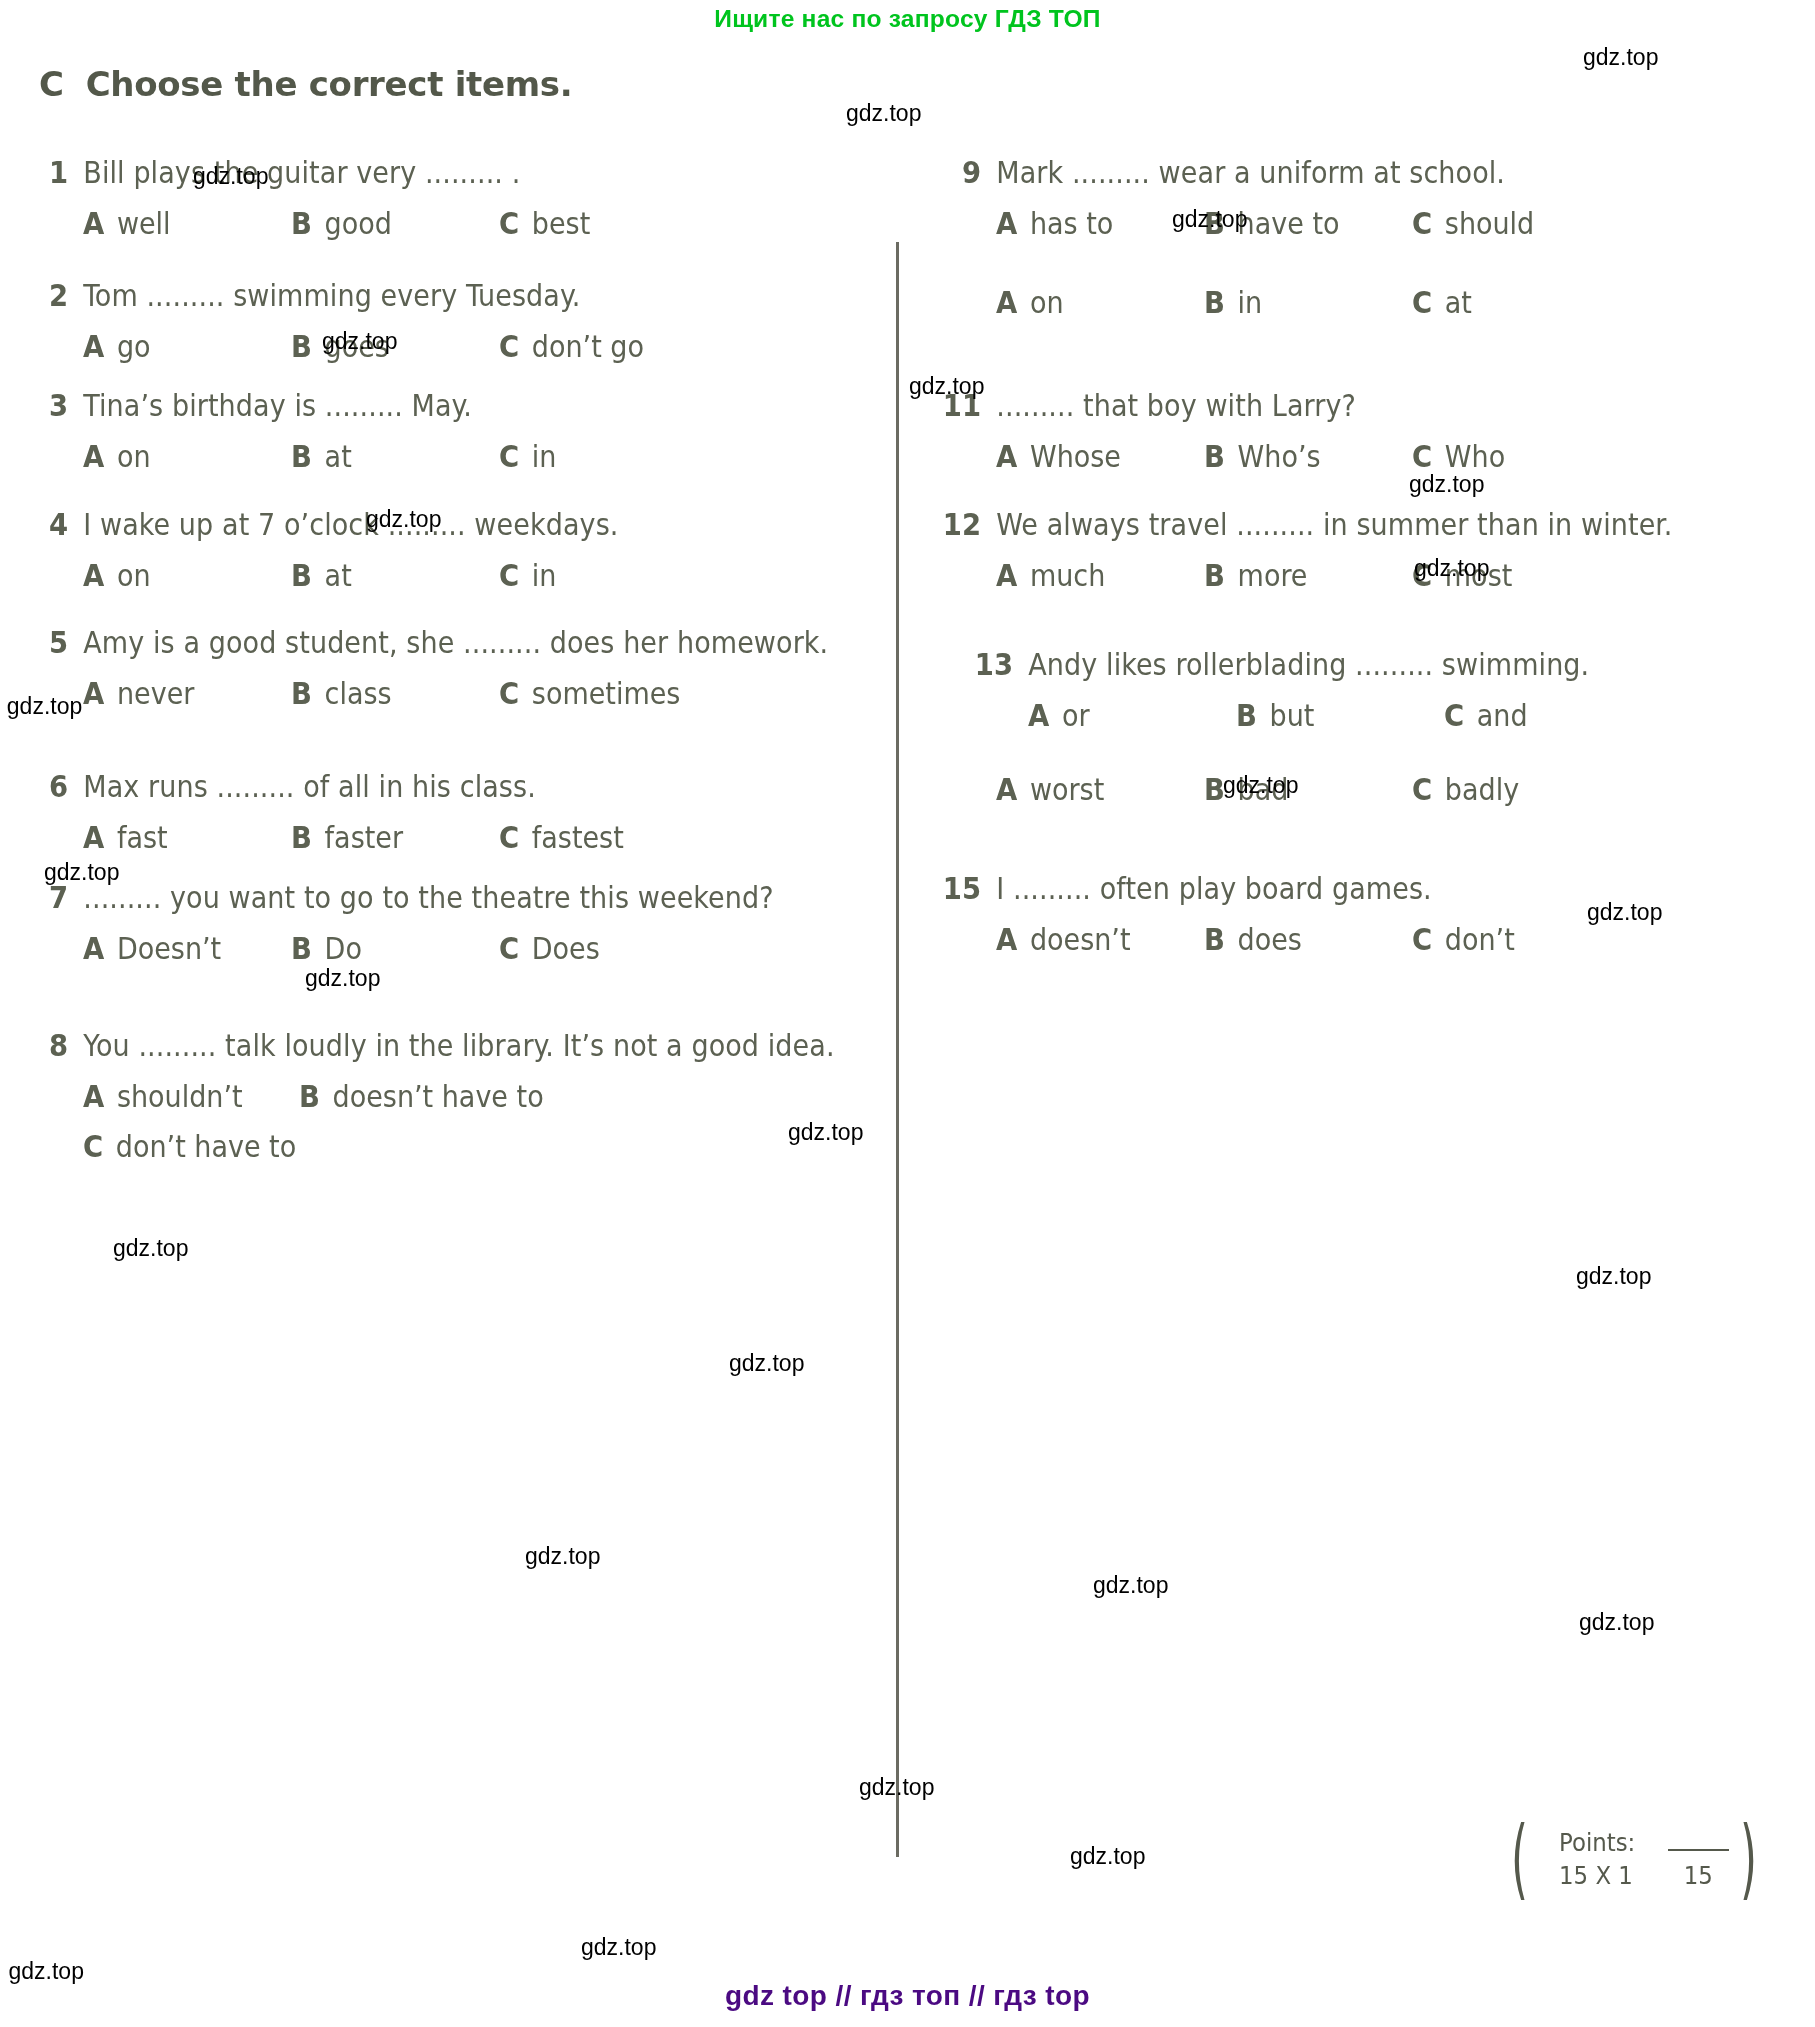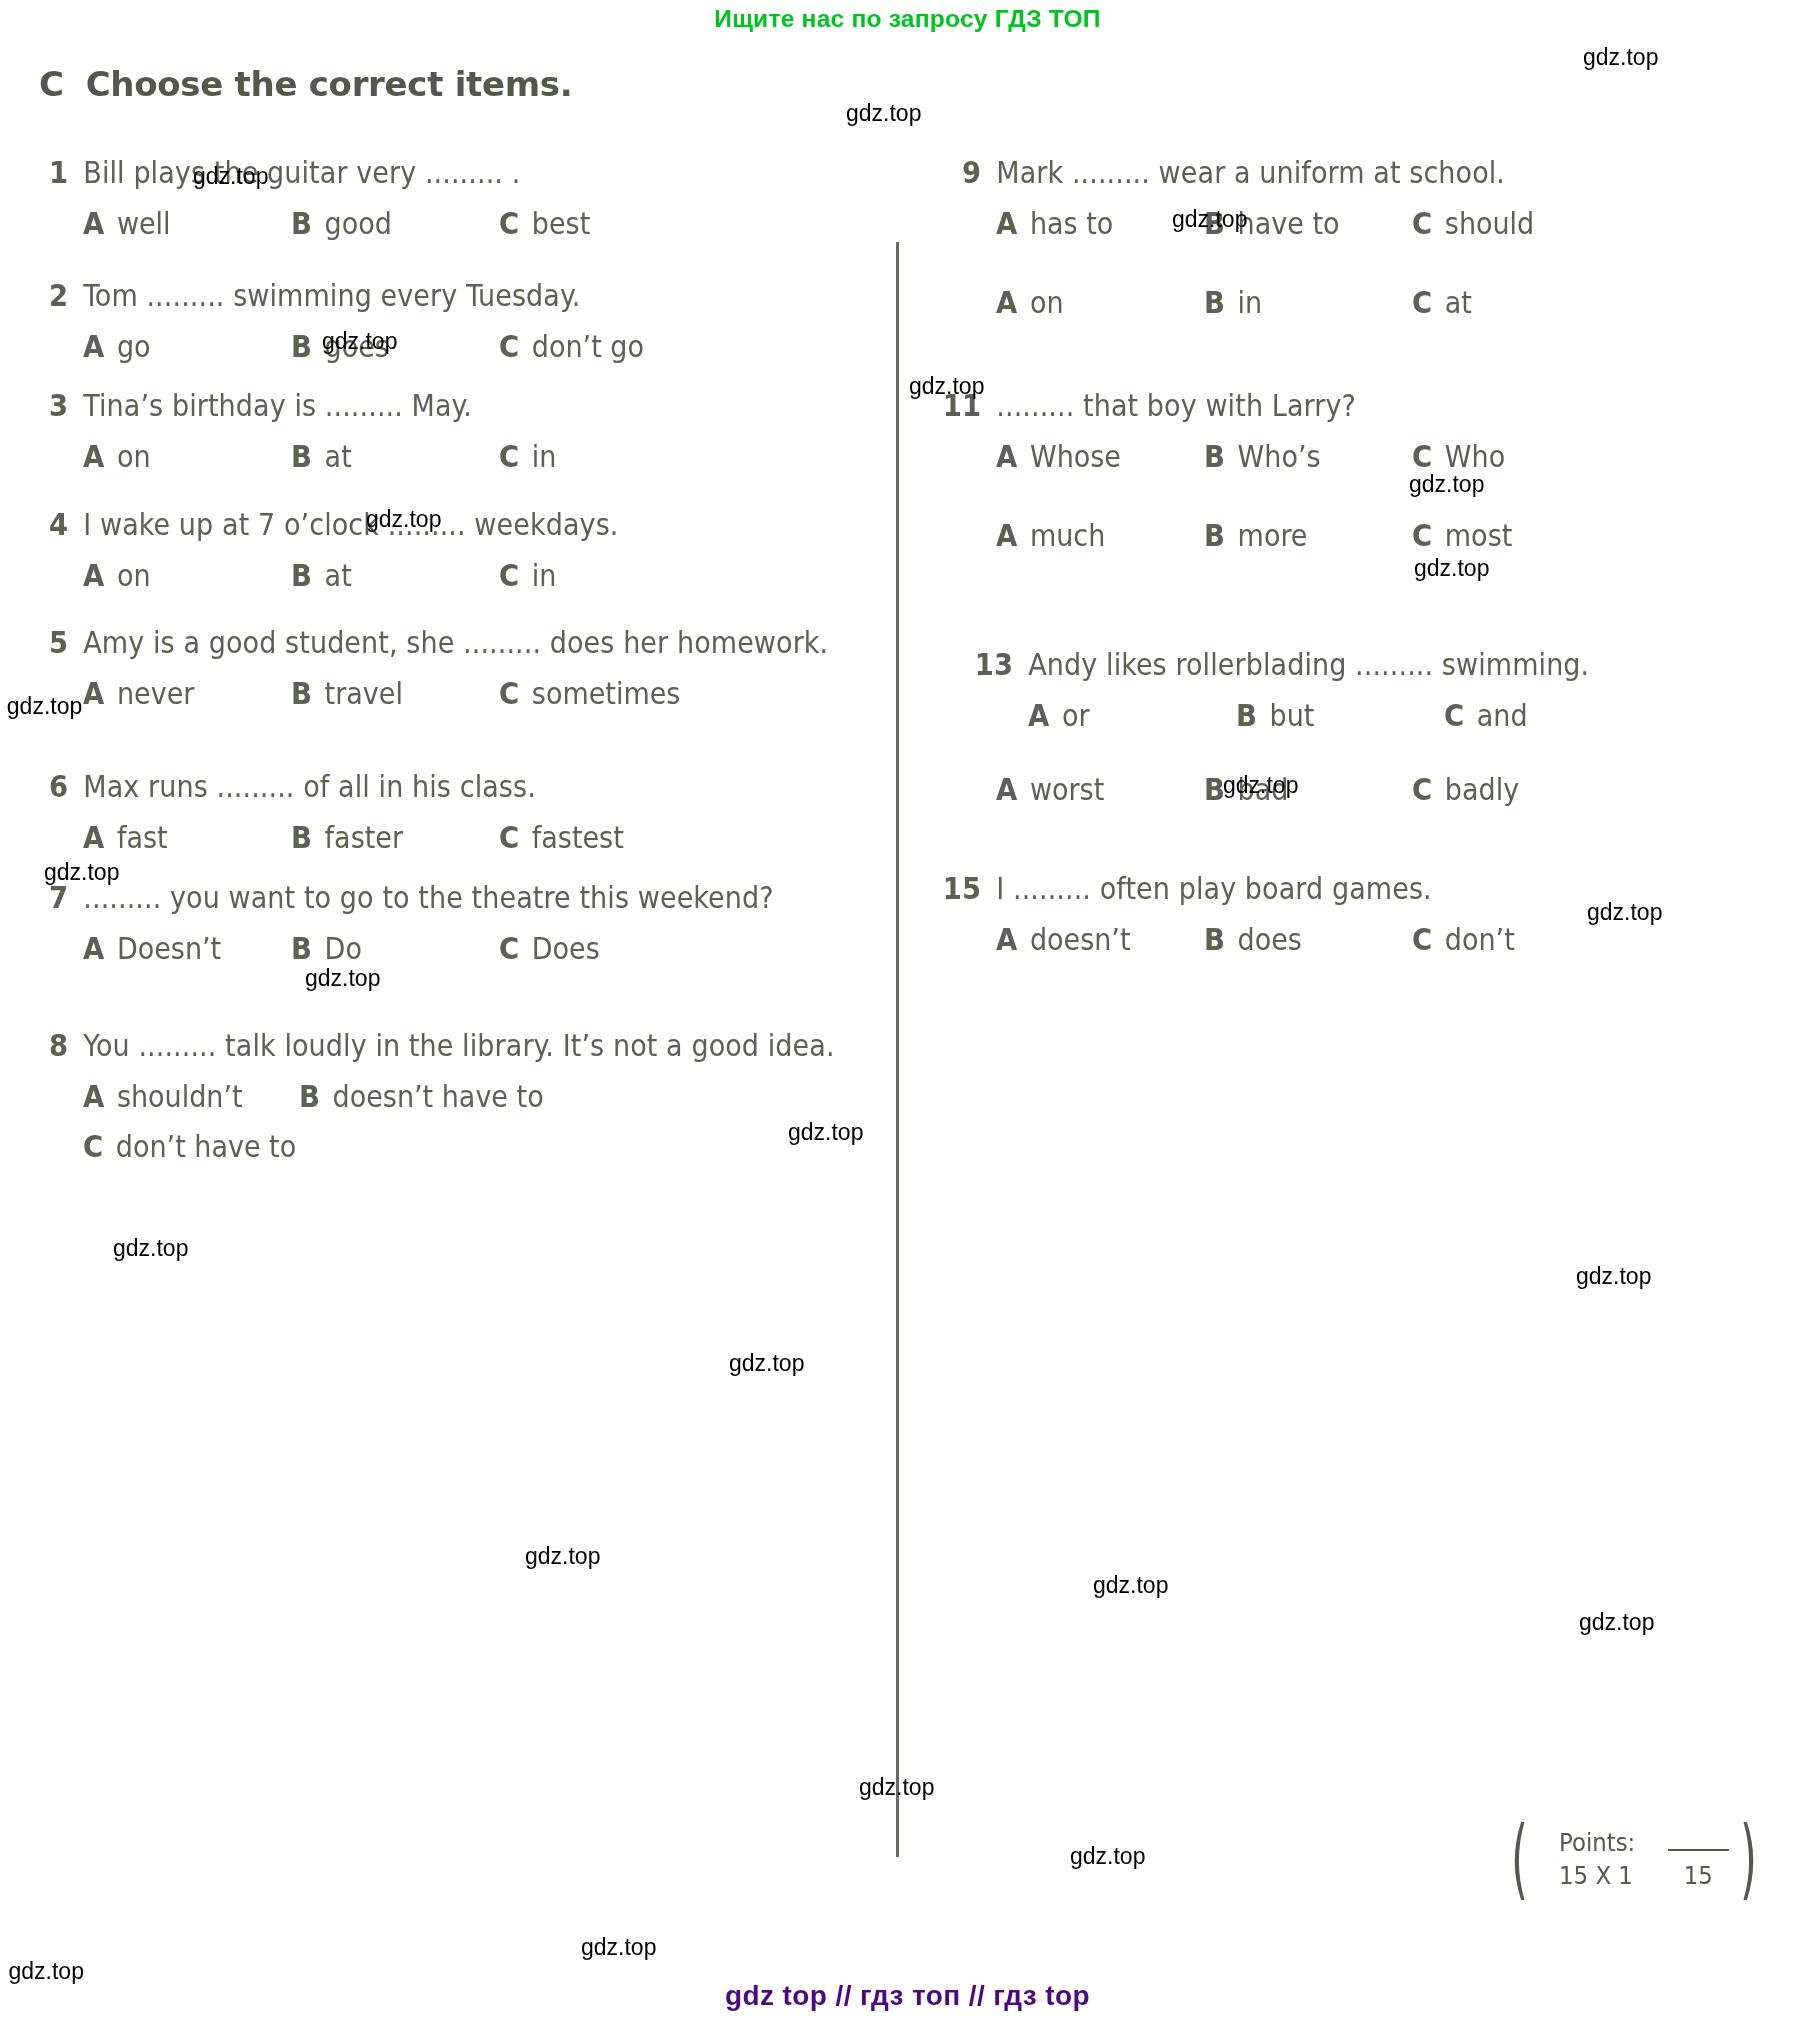--- a/index.html
+++ b/index.html
@@ -280,21 +280,21 @@
           <span class="q-num">5</span>
           <span class="q-text justified">Amy is a good student, she ......... does her homework.</span>
         </div>
         <div class="q-options">
           <div class="opt opt-a">
             <span class="opt-letter">A</span>
             <span class="opt-label">never</span>
           </div>
           <div class="opt opt-b">
             <span class="opt-letter">B</span>
-            <span class="opt-label">travel</span>
+            <span class="opt-label">class</span>
           </div>
           <div class="opt opt-c">
             <span class="opt-letter">C</span>
             <span class="opt-label">sometimes</span>
           </div>
         </div>
       </div>
       <div class="question" style="position: absolute; top: 614px; width: 100%;">
         <div class="q-stem">
           <span class="q-num">6</span>
@@ -407,20 +407,24 @@
             <span class="opt-letter">B</span>
             <span class="opt-label">Who’s</span>
           </div>
           <div class="opt opt-c">
             <span class="opt-letter">C</span>
             <span class="opt-label">Who</span>
           </div>
         </div>
       </div>
       <div class="question" style="position: absolute; top: 352px; width: 100%;">
+        <div class="q-stem">
+          <span class="q-num">12</span>
+          <span class="q-text justified">We always travel ......... in summer than in winter.</span>
+        </div>
         <div class="q-options">
           <div class="opt opt-a">
             <span class="opt-letter">A</span>
             <span class="opt-label">much</span>
           </div>
           <div class="opt opt-b">
             <span class="opt-letter">B</span>
             <span class="opt-label">more</span>
           </div>
           <div class="opt opt-c">

